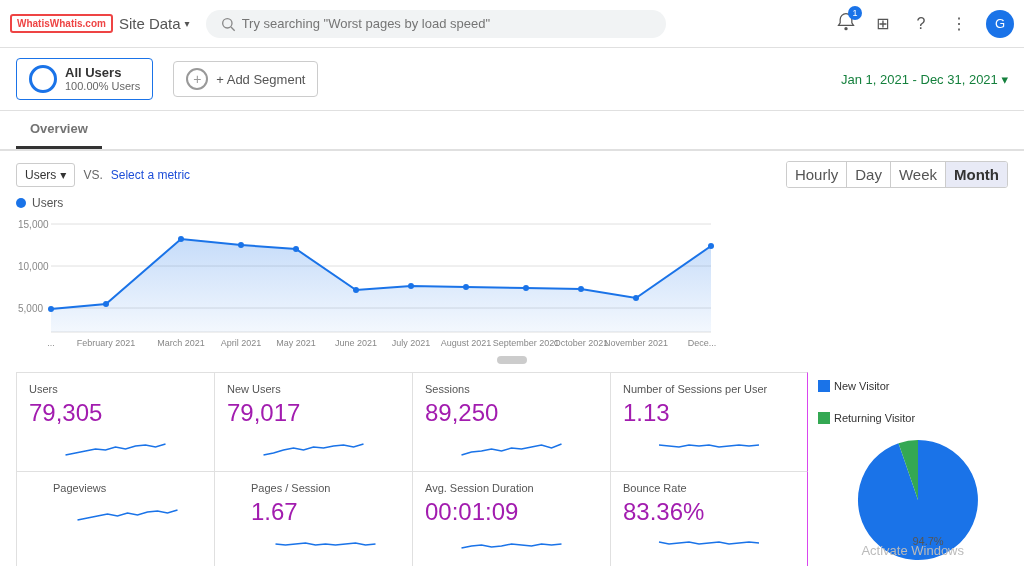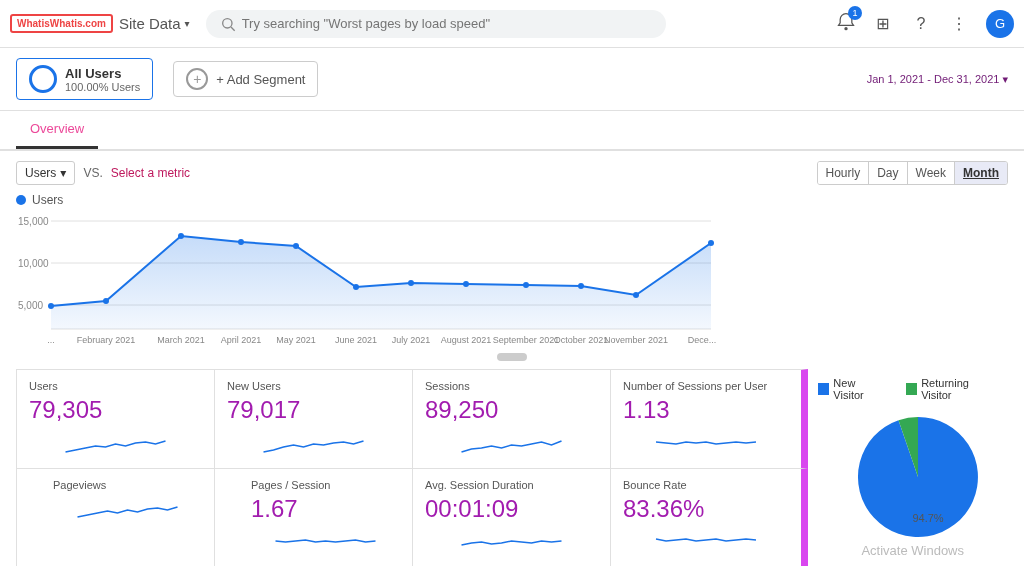--- a/index.html
+++ b/index.html
@@ -13,69 +13,69 @@
     .search-bar { flex: 1; max-width: 460px; background: #f1f3f4; border-radius: 20px; display: flex; align-items: center; padding: 6px 14px; }
     .search-bar input { border: none; background: transparent; outline: none; width: 100%; color: #666; font-size: 13px; }
     .header-icons { margin-left: auto; display: flex; align-items: center; gap: 16px; }
     .notif-icon { position: relative; cursor: pointer; }
     .notif-badge { position: absolute; top: -6px; right: -6px; background: #1a73e8; color: #fff; border-radius: 50%; width: 14px; height: 14px; font-size: 9px; display: flex; align-items: center; justify-content: center; }
     .icon-btn { width: 22px; height: 22px; display: flex; align-items: center; justify-content: center; cursor: pointer; color: #555; font-size: 16px; }
 
     
     .segment-bar { display: flex; align-items: center; justify-content: space-between; padding: 10px 16px; border-bottom: 1px solid #e0e0e0; background: #fff; }
     .segment-left { display: flex; align-items: center; gap: 20px; }
-    .segment-item { display: flex; align-items: center; gap: 8px; padding: 6px 12px; border: 1px solid #1a73e8; border-radius: 4px; }
+    .segment-item { display: flex; align-items: flex-start; gap: 8px; padding: 6px 12px; border: 1px solid #1a73e8; border-radius: 4px; }
     .segment-circle { width: 28px; height: 28px; border-radius: 50%; border: 3px solid #1a73e8; }
     .segment-add { display: flex; align-items: center; gap: 8px; padding: 6px 12px; border: 1px solid #ccc; border-radius: 4px; color: #555; cursor: pointer; }
     .segment-add-circle { width: 22px; height: 22px; border-radius: 50%; border: 2px solid #999; display: flex; align-items: center; justify-content: center; color: #999; font-size: 14px; }
     .segment-label { font-size: 13px; font-weight: bold; color: #333; }
     .segment-sub { font-size: 11px; color: #666; }
-    .date-range { font-size: 11px; color: #701a75; }
+    .date-range { font-size: 13px; color: #15803d; }
 
     
     .tabs { padding: 0 16px; border-bottom: 2px solid #e0e0e0; }
-    .tab-item { display: inline-block; padding: 10px 14px; font-size: 13px; font-weight: normal; color: #ec4899; border-bottom: 3px solid #333; cursor: pointer; }
+    .tab-item { display: inline-block; padding: 10px 14px; font-size: 13px; font-weight: bold; color: #737373; border-bottom: 3px solid #333; cursor: pointer; }
 
     
     .chart-area { padding: 10px 16px 0; background: #fff; }
     .chart-controls { display: flex; align-items: center; justify-content: space-between; margin-bottom: 8px; }
     .chart-controls-left { display: flex; align-items: center; gap: 8px; }
     .metric-btn { display: flex; align-items: center; gap: 4px; padding: 4px 8px; border: 1px solid #ccc; border-radius: 3px; cursor: pointer; font-size: 12px; background: #fff; }
     .vs-label { font-size: 12px; color: #666; }
-    .select-metric { color: #be185d; font-size: 12px; cursor: pointer; }
+    .select-metric { color: #1d4ed8; font-size: 12px; cursor: pointer; }
     .time-btns { display: flex; gap: 0; border: 1px solid #ccc; border-radius: 3px; overflow: hidden; }
-    .time-btn { padding: 4px 8px; font-size: 12px; cursor: pointer; background: #fff; border: none; border-right: 1px solid #ccc; color: #555; }
+    .time-btn { padding: 4px 8px; font-size: 15px; cursor: pointer; background: #fff; border: none; border-right: 1px solid #ccc; color: #555; }
     .time-btn:last-child { border-right: none; }
-    .time-btn.active { background: #e8eaf6; font-weight: bold; color: #333; text-decoration: underline; }
+    .time-btn.active { background: #e8eaf6; font-weight: bold; color: #333; }
     .chart-legend { display: flex; align-items: center; gap: 6px; margin-bottom: 4px; }
     .legend-dot { width: 10px; height: 10px; border-radius: 50%; background: #1a73e8; }
     .legend-label { font-size: 12px; color: #555; }
 
     
     .chart-svg-container { width: 100%; position: relative; }
 
     
     .stats-section { display: flex; padding: 8px 16px; gap: 0; }
     .stat-card { border: 1px solid #e0e0e0; padding: 10px 12px; background: #fff; }
     .stat-card:not(:first-child) { border-left: none; }
     .stat-label { font-size: 11px; color: #555; margin-bottom: 4px; }
     .stat-value { font-size: 24px; font-weight: 400; color: #a21caf; margin-bottom: 4px; }
     .mini-chart { height: 28px; width: 100%; }
 
     
     .pie-section { width: 200px; padding: 8px 10px; flex-shrink: 0; }
-    .pie-legend { display: flex; gap: 20px; margin-bottom: 6px; font-size: 11px; }
+    .pie-legend { display: flex; gap: 20px; margin-bottom: 6px; font-size: 11px; flex-direction: column; }
     .pie-legend-item { display: flex; align-items: center; gap: 4px; }
     .pie-legend-color { width: 12px; height: 12px; }
     .pie-container { display: flex; justify-content: flex-end; align-items: center; position: relative; }
 
     .stats-grid-wrapper { flex: 1; }
     .stats-row { display: grid; grid-template-columns: repeat(4, 1fr); }
     .stats-row .stat-card { border: 1px solid #e0e0e0; border-right: none; border-bottom: none; }
-    .stats-row .stat-card:last-child { border-right: 7px solid #d946ef; }
+    .stats-row .stat-card:last-child { border-right: 1px solid #d946ef; }
   </style>
 </head>
 <body>
 
 <div class="header">
   <div class="logo">WhatisWhatis.com</div>
   <div class="site-data">
     <span>Site Data</span>
     <span class="chevron">▾</span>
   </div>

